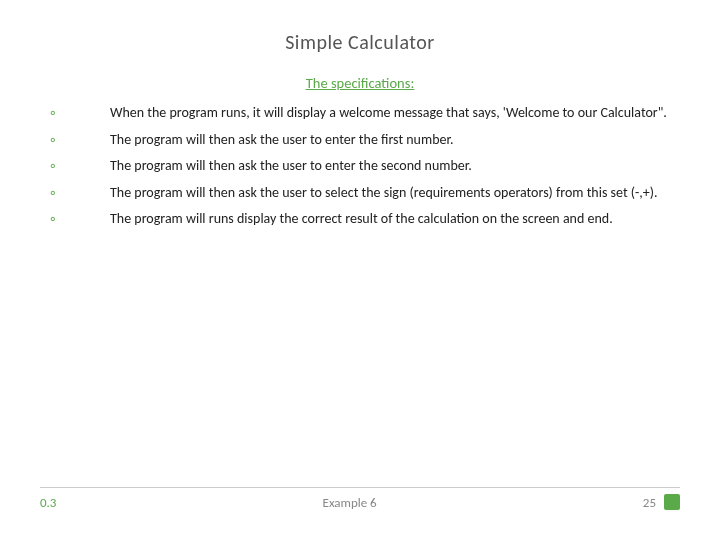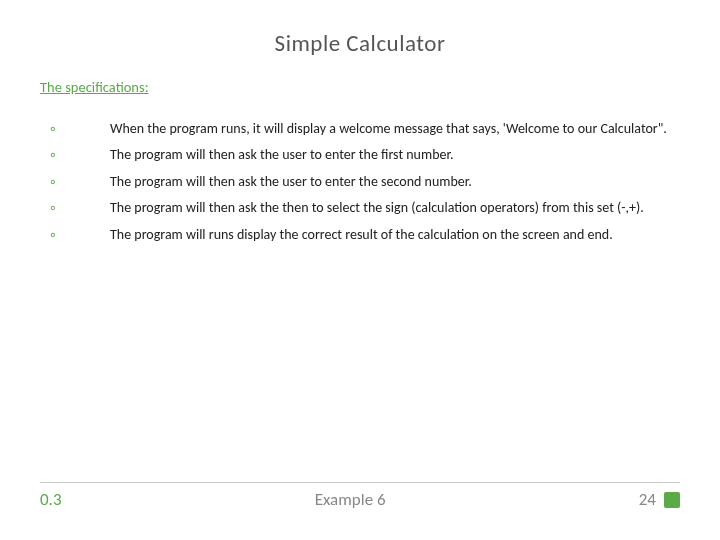--- a/index.html
+++ b/index.html
@@ -28,21 +28,21 @@
     }
 
     .header {
       text-align: center;
       margin-bottom: 18px;
       margin-top: 10px;
     }
 
     .title-line1 {
       color: #555555;
-      font-size: 23px;
+      font-size: 20px;
       font-weight: 300;
       letter-spacing: 0.5px;
       line-height: 1.2;
     }
 
     .title-line2 {
       color: #5aaa4a;
       font-size: 26px;
       font-weight: 300;
       letter-spacing: 0.5px;
@@ -60,22 +60,23 @@
       text-align: justify;
       margin-bottom: 16px;
       font-size: 14.5px;
       line-height: 1.6;
     }
 
     .specs-heading {
       color: #5aaa4a;
       text-decoration: underline;
       font-size: 14.5px;
-      margin-bottom: 20px;
+      margin-bottom: 8px;
       font-weight: 400;
+      text-align: center;
     }
 
     .bullet-list {
       list-style: none;
       padding-left: 10px;
     }
 
     .bullet-list li {
       display: flex;
       align-items: flex-start;
@@ -97,21 +98,21 @@
       flex: 1;
       margin-left: 38px;
     }
 
     .footer {
       display: flex;
       justify-content: space-between;
       align-items: center;
       padding-top: 6px;
       border-top: 1px solid #cccccc;
-      font-size: 17px;
+      font-size: 13px;
       color: #888888;
       gap: 47px;
     }
 
     .footer-left {
       color: #5aaa4a;
     }
 
     .footer-center {
       color: #888888;
@@ -154,32 +155,32 @@
         <li>
           <span class="bullet-dot">◦</span>
           <span class="bullet-text">The program will then ask the user to enter the first number.</span>
         </li>
         <li>
           <span class="bullet-dot">◦</span>
           <span class="bullet-text">The program will then ask the user to enter the second number.</span>
         </li>
         <li>
           <span class="bullet-dot">◦</span>
-          <span class="bullet-text">The program will then ask the then to select the sign (calculation operators) from this set (-,+).</span>
+          <span class="bullet-text">The program will then ask the user to select the sign (requirements operators) from this set (-,+).</span>
         </li>
         <li>
           <span class="bullet-dot">◦</span>
           <span class="bullet-text">The program will runs display the correct result of the calculation on the screen and end.</span>
         </li>
       </ul>
 
   </div>
 
   <div class="footer">
     <span class="footer-left">0.3</span>
     <span class="footer-center">Example 6</span>
     <div class="footer-right">
-      <span>24</span>
+      <span>25</span>
       <span class="footer-icon"></span>
     </div>
   </div>
 
 </div>
 
 </body></html>

